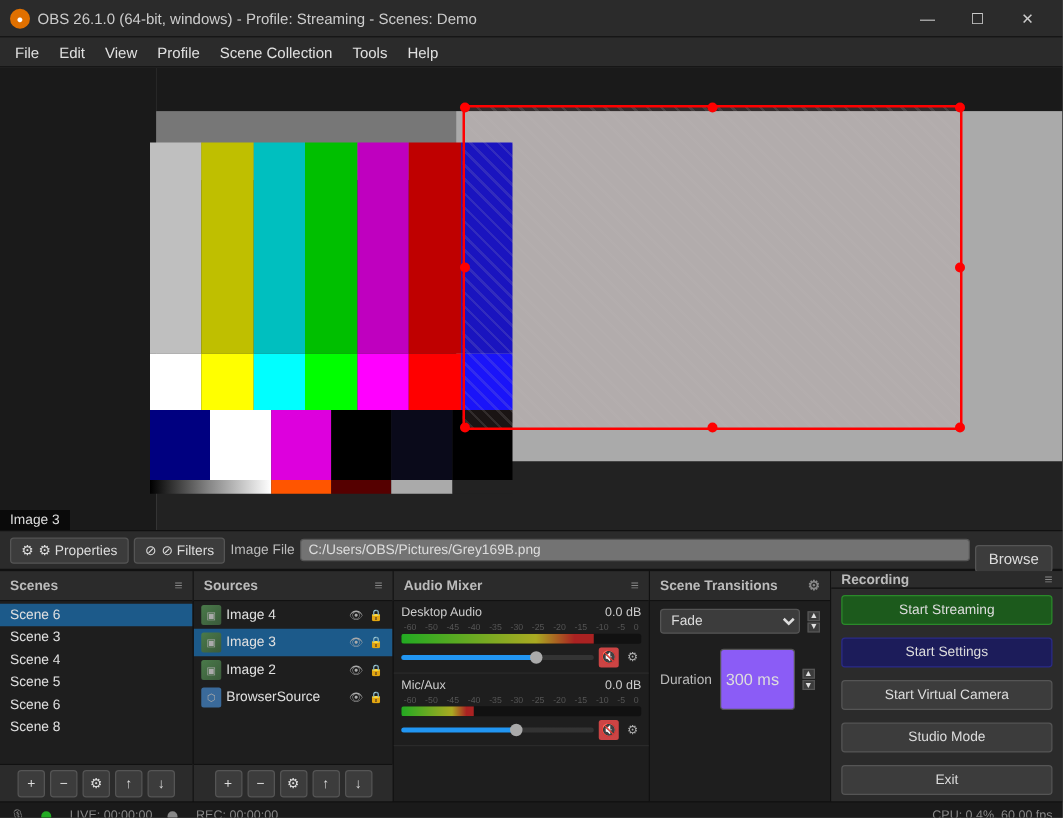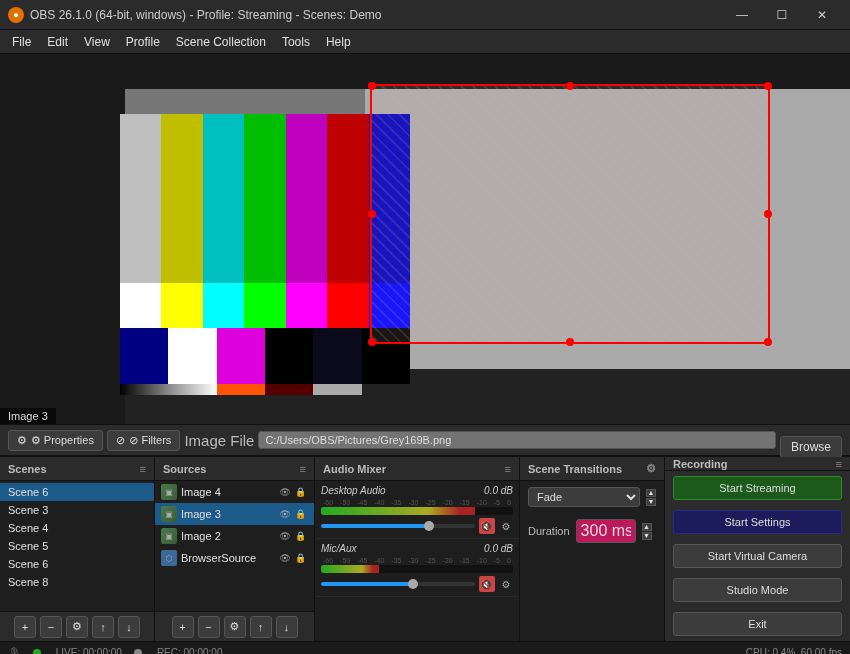--- a/index.html
+++ b/index.html
@@ -274,21 +274,20 @@
     .audio-channel {
       padding: 4px 6px;
       border-bottom: 1px solid #2a2a2a;
     }
     .audio-channel-header {
       display: flex;
       justify-content: space-between;
       align-items: flex-end;
       margin-bottom: 3px;
       font-size: 10px;
-      font-style: italic;
     }
     .audio-level-bar {
       height: 8px;
       background: #111;
       border-radius: 2px;
       overflow: hidden;
       margin-bottom: 3px;
       position: relative;
     }
     .audio-level-fill {
@@ -341,25 +340,25 @@
       background: #3c3c3c;
       border: 1px solid #555;
       border-radius: 3px;
       padding: 2px 4px;
       font-size: 11px;
       color: #ddd;
       flex: 1;
     }
     .duration-input {
       width: 60px;
-      background: #be185d;
+      background: #8b5cf6;
       border: 1px solid #555;
       border-radius: 3px;
-      padding: 2px 4px;
-      font-size: 16px;
+      padding: 16px 4px;
+      font-size: 13px;
       color: #ddd;
     }
 
     
     #controls-panel {
       flex: 1;
       background: #2b2b2b;
     }
     .control-btn {
       display: block;
@@ -523,21 +522,21 @@
 
 <div id="props-bar">
   <button class="props-btn">
     <span>⚙</span>
     <span>⚙ Properties</span>
   </button>
   <button class="props-btn">
     <span>⊘</span>
     <span>⊘ Filters</span>
   </button>
-  <span style="font-size:15px; color:#bbb;text-align:center;">Image File</span>
+  <span style="font-size:11px; color:#bbb;text-align:center;">Image File</span>
   <input id="image-file-path" type="text" style="flex: 1 1 0%; background: #737373; border: 1px solid rgb(85, 85, 85); border-radius: 3px; padding: 2px 6px; font-size: 11px; color: rgb(221, 221, 221);" value="C:/Users/OBS/Pictures/Grey169B.png">
   <button id="browse-btn" class="props-btn">Browse</button>
 </div>
 
 <div id="bottom-panels">
 
   <div class="panel" id="scenes-panel">
     <div class="panel-header">
       <span>Scenes</span>
       <span style="cursor:pointer; color:#888;">≡</span>

